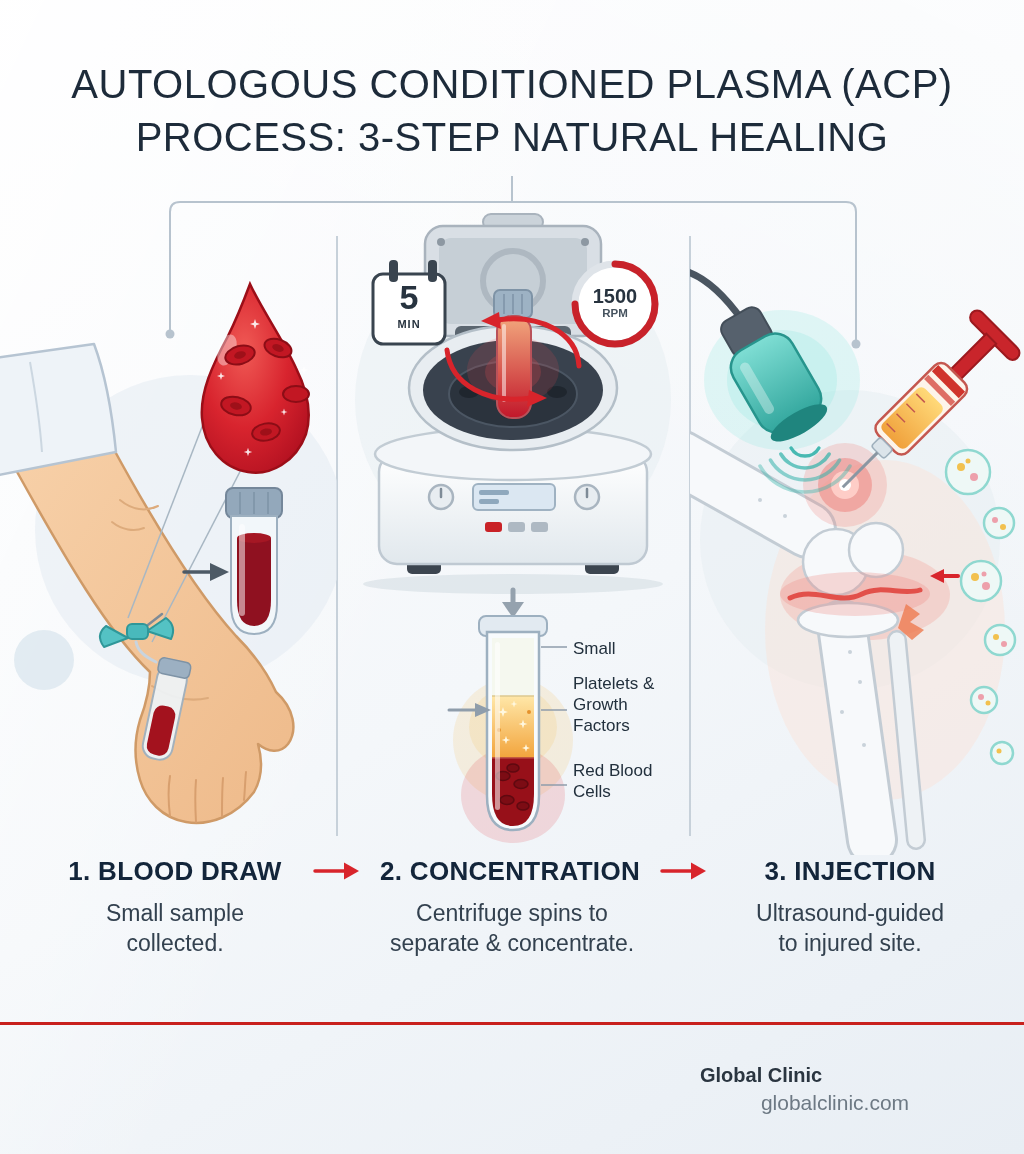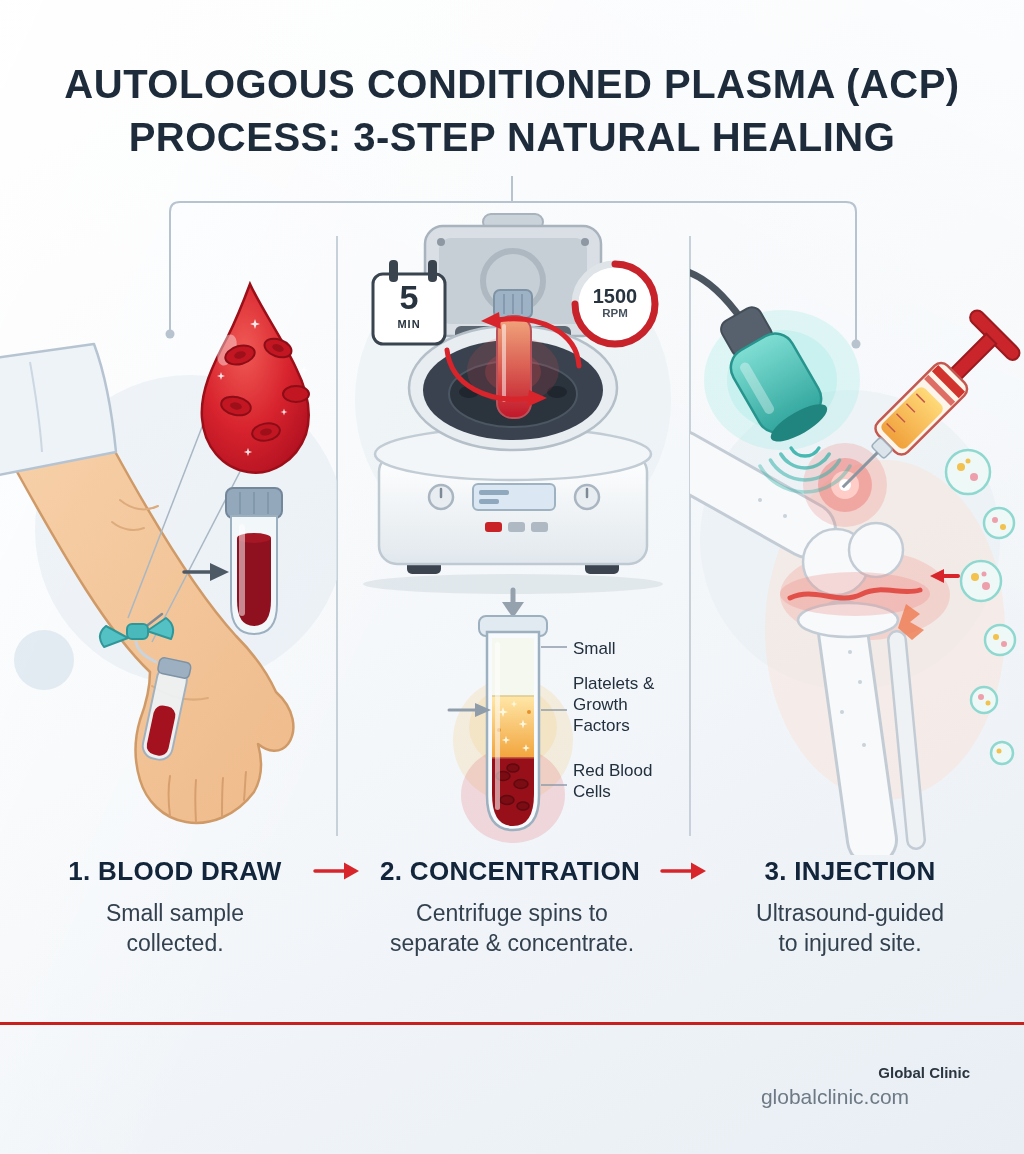--- a/index.html
+++ b/index.html
@@ -4,27 +4,27 @@
 <style>
   *{margin:0;padding:0;box-sizing:border-box}
   html,body{width:1024px;height:1154px}
   body{font-family:"Liberation Sans",sans-serif;}
   .stage{position:relative;width:1024px;height:1154px;overflow:hidden;
     background:
       linear-gradient(115deg, rgba(255,255,255,.8) 0%, rgba(255,255,255,0) 45%),
       linear-gradient(205deg, rgba(255,255,255,.55) 0%, rgba(234,240,246,0) 40%),
       linear-gradient(150deg,#fdfdfe 0%,#f4f7fa 55%,#e8eef4 100%);}
   .abs{position:absolute}
-  .title{left:0;right:0;top:58px;text-align:center;font-weight:700;font-size:40px;
+  .title{left:0;right:0;top:58px;text-align:center;font-weight:400;font-size:40px;
     line-height:53px;color:#1d2b3a;letter-spacing:.5px}
   .step-label{font-size:26px;font-weight:700;color:#13253a;text-align:center;letter-spacing:.3px}
   .step-desc{font-size:23px;color:#33414f;text-align:center;line-height:30px}
   .tube-label{font-size:17px;color:#22303d;line-height:21px}
   .icon-text{text-align:center;color:#27333f;font-weight:700}
-  .footer-brand{font-size:15px;font-weight:700;color:#2a3540;text-align:right}
+  .footer-brand{font-size:20px;font-weight:700;color:#2a3540;text-align:left}
   .footer-site{font-size:21px;color:#6d7984;text-align:center;margin-top:4px}
   .red-rule{left:0;top:1022px;width:1024px;height:3px;background:#c8201d}
   svg{display:block}
 </style>
 </head>
 <body>
 
 <div class="stage">
 
   <div class="abs title">

